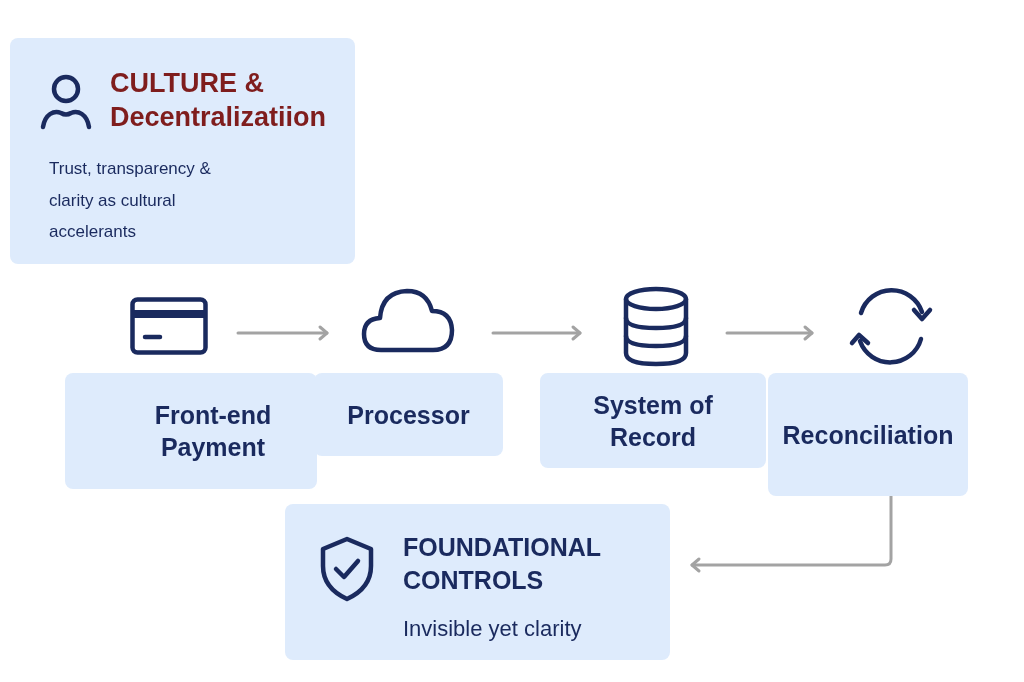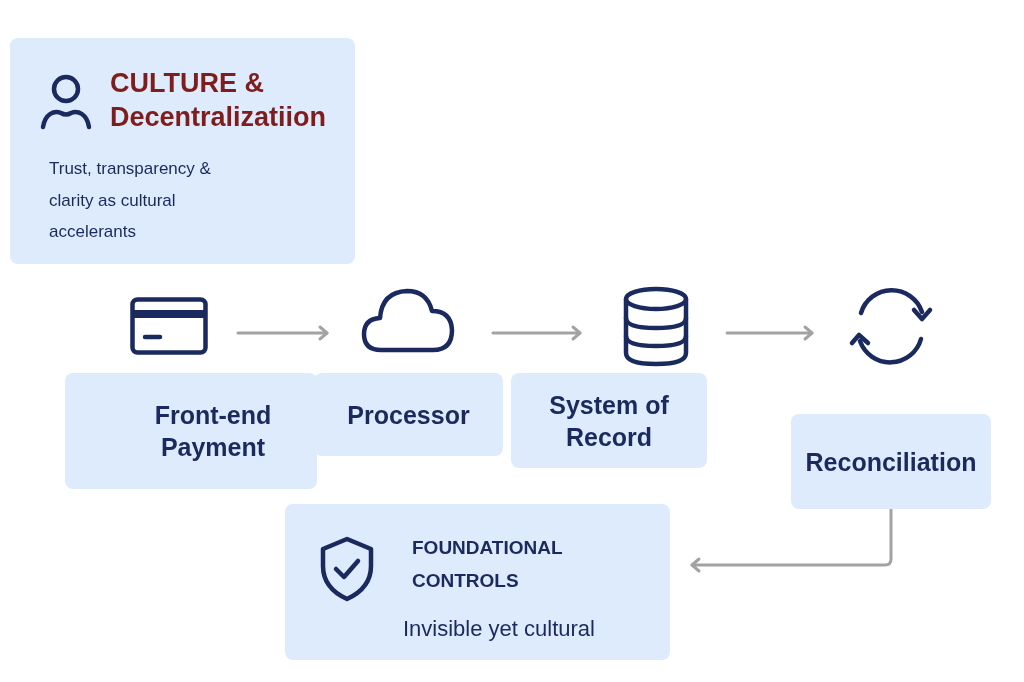--- a/index.html
+++ b/index.html
@@ -23,21 +23,21 @@
     white-space: pre-line;
   }
   .stage-box {
     position: absolute; background: #deebfc; border-radius: 8px;
     display: flex; align-items: center; justify-content: center; text-align: center;
     font-size: 25px; font-weight: bold; line-height: 32px; color: #1a2a5e;
     white-space: pre-line;
   }
   .found-card { left: 285px; top: 504px; width: 385px; height: 156px; }
   .found-title {
-    left: 412px; top: 531px; font-size: 19px; font-weight: bold; line-height: 33px;
+    left: 403px; top: 531px; font-size: 25px; font-weight: bold; line-height: 33px;
     color: #1a2a5e; white-space: pre-line;
   }
   .found-desc { left: 403px; top: 616px; font-size: 22px; color: #1a2a5e; }
   svg.icon { position: absolute; overflow: visible; }
   svg.connectors { position: absolute; left: 0; top: 0; }
 </style>
 </head>
 <body>
 
 <svg class="connectors" width="1024" height="682" viewBox="0 0 1024 682">
@@ -100,26 +100,26 @@
     <path d="M15 26 A32 32 0 0 1 76 25"></path>
     <polyline points="68,23 76,32 84,23"></polyline>
     <path d="M75 52 A32 32 0 0 1 14 54"></path>
     <polyline points="6,56 13,48 22,56"></polyline>
   </g>
 </svg>
 
 <div class="stage-box" style="left:65px;top:373px;width:208px;height:116px;padding-left:44px;">Front-end
 Payment</div>
 <div class="stage-box" style="left:314px;top:373px;width:189px;height:83px;">Processor</div>
-<div class="stage-box" style="left:511px;top:373px;width:196px;height:95px;">System of
+<div class="stage-box" style="left:540px;top:373px;width:226px;height:95px;">System of
 Record</div>
-<div class="stage-box" style="left:791px;top:373px;width:200px;height:95px;margin-top:41px;">Reconciliation</div>
+<div class="stage-box" style="left:768px;top:373px;width:200px;height:123px;">Reconciliation</div>
 
 <div class="card found-card"></div>
 <svg class="icon" style="left:318px;top:536px" width="58" height="66" viewBox="0 0 58 66">
   <g fill="none" stroke="#1a2a5e" stroke-width="4.5" stroke-linecap="round" stroke-linejoin="round">
     <path d="M29 3 L53 13 L53 30 Q53 52 29 63 Q5 52 5 30 L5 13 Z"></path>
     <polyline points="18,33 26,41 40,25"></polyline>
   </g>
 </svg>
 <div class="abs found-title">FOUNDATIONAL
 CONTROLS</div>
-<div class="abs found-desc">Invisible yet cultural</div>
+<div class="abs found-desc">Invisible yet clarity</div>
 
 </body></html>

